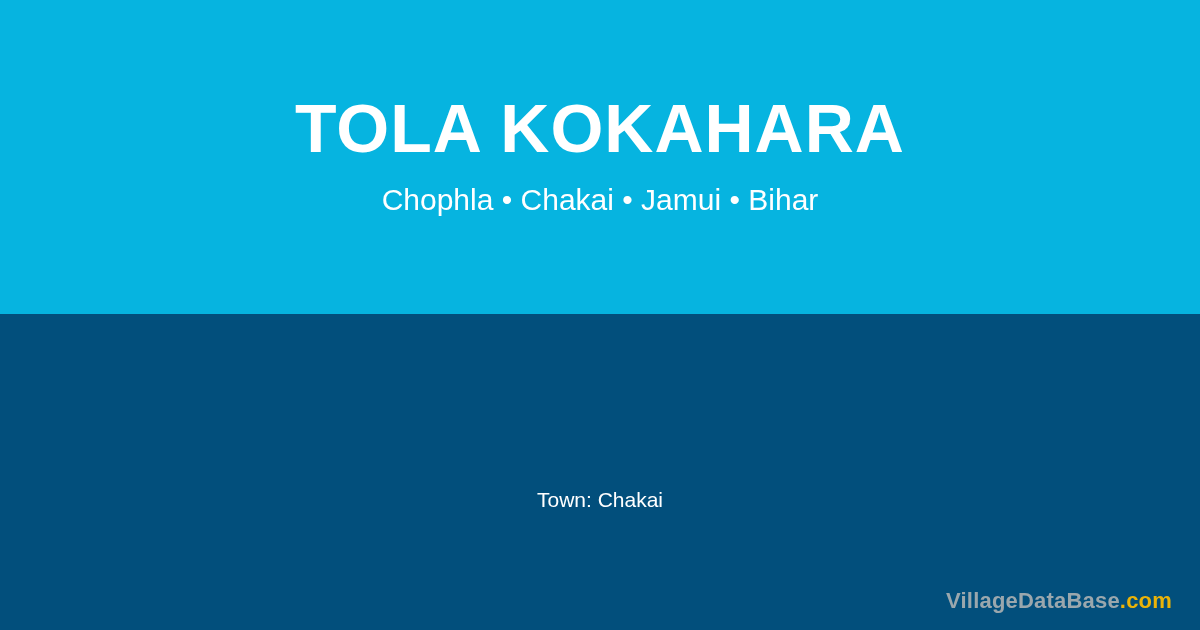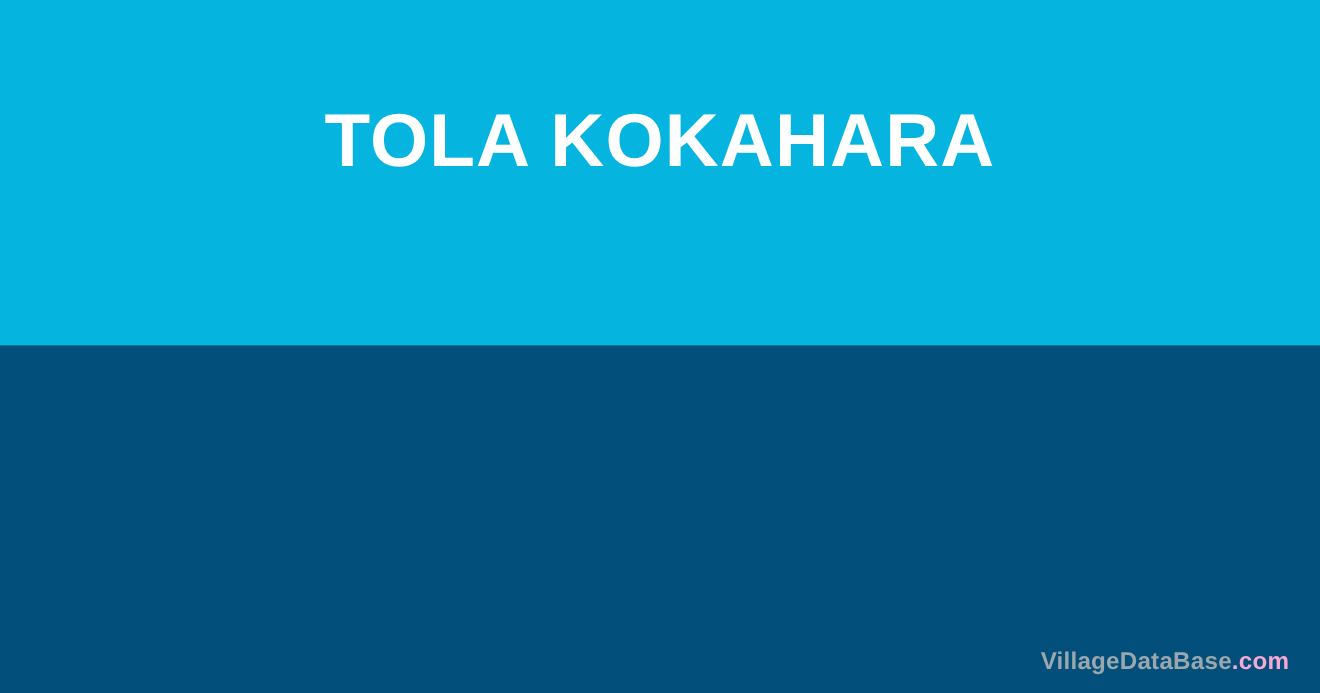--- a/index.html
+++ b/index.html
@@ -66,30 +66,32 @@
   .watermark {
     position: absolute;
     right: 28px;
     bottom: 16px;
     font-size: 22px;
     font-weight: bold;
     letter-spacing: 0.2px;
     white-space: nowrap;
   }
   .wm-a { color: #9aa7ad; margin-top: 44px; }
-  .wm-b { color: #f9a8d4; }
+  .wm-b { color: #eab308; }
 </style>
 </head>
 <body>
 
 <div class="card">
 
   <div class="top-band"></div>
 
   <div class="title">TOLA KOKAHARA</div>
 
+  <div class="subtitle">Chophla • Chakai • Jamui • Bihar</div>
 
+  <div class="detail">Town: Chakai</div>
 
   <div class="watermark">
     <span class="wm-a">VillageDataBase</span><span class="wm-b">.com</span>
   </div>
 
 </div>
 
 </body></html>

